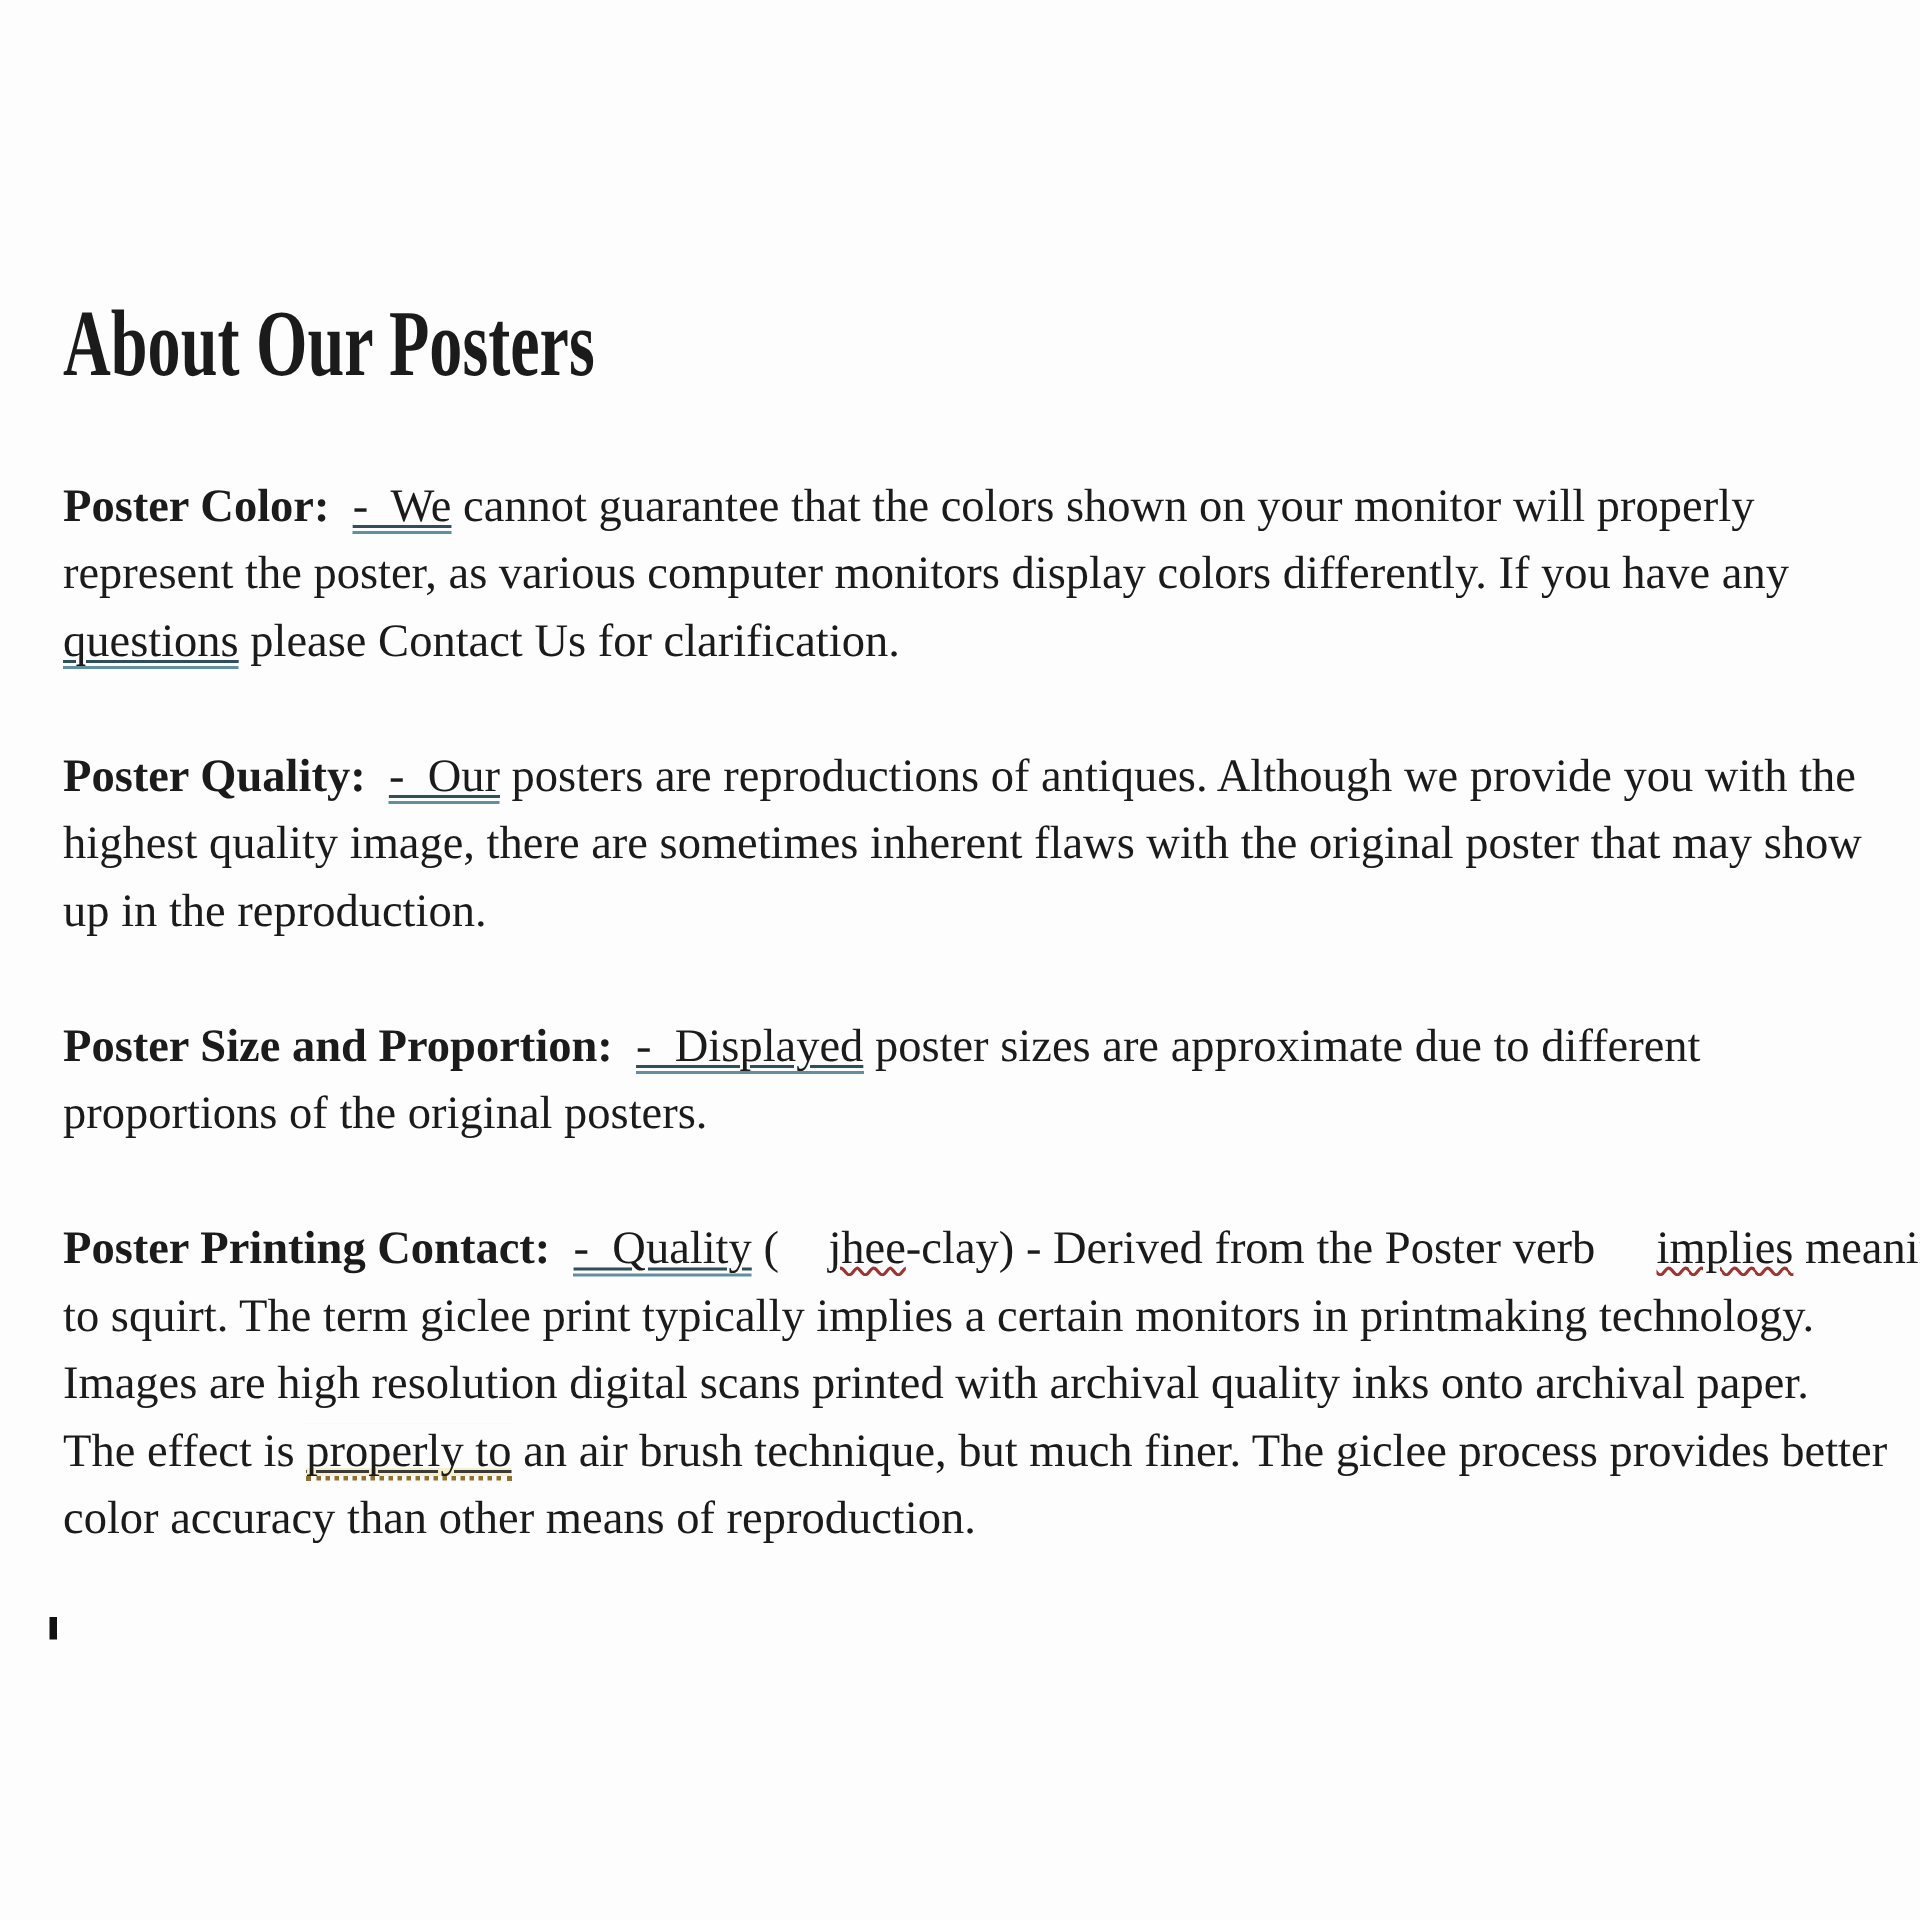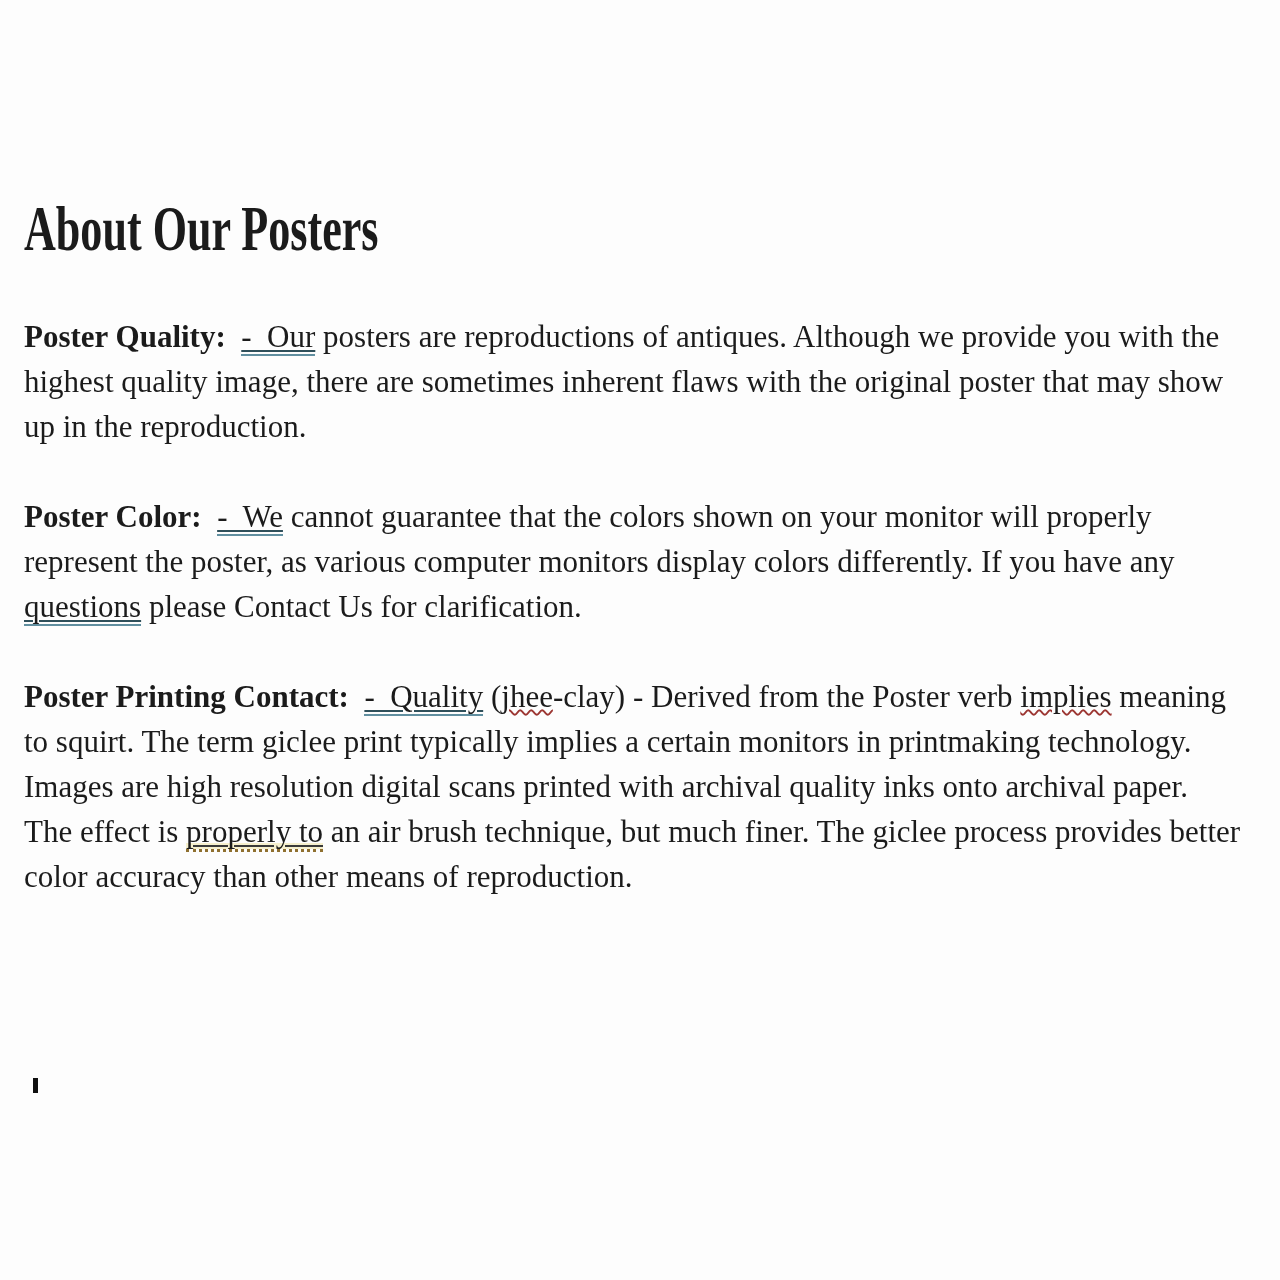--- a/index.html
+++ b/index.html
@@ -15,21 +15,21 @@
   body{
     width:1280px;height:1280px;
     background:var(--bg);
     color:var(--ink);
     font-family:"Liberation Serif","DejaVu Serif",serif;
     position:relative;
     overflow:hidden;
   }
   .doc{
     position:absolute;
-    left:24px;top:200px;
+    left:42px;top:200px;
     width:1216px;
   }
   h1{
     margin:0 0 56px 0;
     font-size:63px;
     line-height:58px;
     font-weight:bold;
     white-space:pre;
   }
   .title-inner{
@@ -49,20 +49,21 @@
     text-decoration:underline;
     text-decoration-color:var(--link-top);
     text-decoration-thickness:2px;
     text-underline-offset:3px;
     border-bottom:2px solid var(--link-bottom);
   }
   .run-spell{
     text-decoration:underline wavy var(--spell);
     text-decoration-thickness:2px;
     text-underline-offset:2px;
+    margin-left:33px;
   }
   .run-grammar{
     text-decoration:underline;
     text-decoration-color:#3a3a3a;
     text-decoration-thickness:2px;
     text-underline-offset:3px;
     border-bottom:3px dotted var(--grammar-dot);
     background:linear-gradient(to bottom, transparent 84%, var(--grammar-bg) 84%);
   }
   .cursor{
@@ -71,26 +72,28 @@
     width:5px;height:15px;
     background:#101010;
   }
 </style>
 </head>
 <body>
 
 <div class="doc">
   <h1><span class="title-inner">About Our Posters</span></h1>
   <div>
+      <p class="para"><span class="run-label">Poster Color:</span><span class="run-plain">  </span><span class="run-link">-  We</span><span class="run-plain"> cannot guarantee that the colors shown on your monitor will properly
+represent the poster, as various computer monitors display colors differently. If you have any
+</span><span class="run-link">questions</span><span class="run-plain"> please Contact Us for clarification.</span></p>
       <p class="para"><span class="run-label">Poster Quality:</span><span class="run-plain">  </span><span class="run-link">-  Our</span><span class="run-plain"> posters are reproductions of antiques. Although we provide you with the
 highest quality image, there are sometimes inherent flaws with the original poster that may show
 up in the reproduction.</span></p>
-      <p class="para"><span class="run-label">Poster Color:</span><span class="run-plain">  </span><span class="run-link">-  We</span><span class="run-plain"> cannot guarantee that the colors shown on your monitor will properly
-represent the poster, as various computer monitors display colors differently. If you have any
-</span><span class="run-link">questions</span><span class="run-plain"> please Contact Us for clarification.</span></p>
+      <p class="para"><span class="run-label">Poster Size and Proportion:</span><span class="run-plain">  </span><span class="run-link">-  Displayed</span><span class="run-plain"> poster sizes are approximate due to different
+proportions of the original posters.</span></p>
       <p class="para"><span class="run-label">Poster Printing Contact:</span><span class="run-plain">  </span><span class="run-link">-  Quality</span><span class="run-plain"> (</span><span class="run-spell">jhee</span><span class="run-plain">-clay) - Derived from the Poster verb </span><span class="run-spell">implies</span><span class="run-plain"> meaning
 to squirt. The term giclee print typically implies a certain monitors in printmaking technology.
 Images are high resolution digital scans printed with archival quality inks onto archival paper.
 The effect is </span><span class="run-grammar">properly to</span><span class="run-plain"> an air brush technique, but much finer. The giclee process provides better
 color accuracy than other means of reproduction.</span></p>
     </div>
 </div>
 
 <div class="cursor"></div>
 

